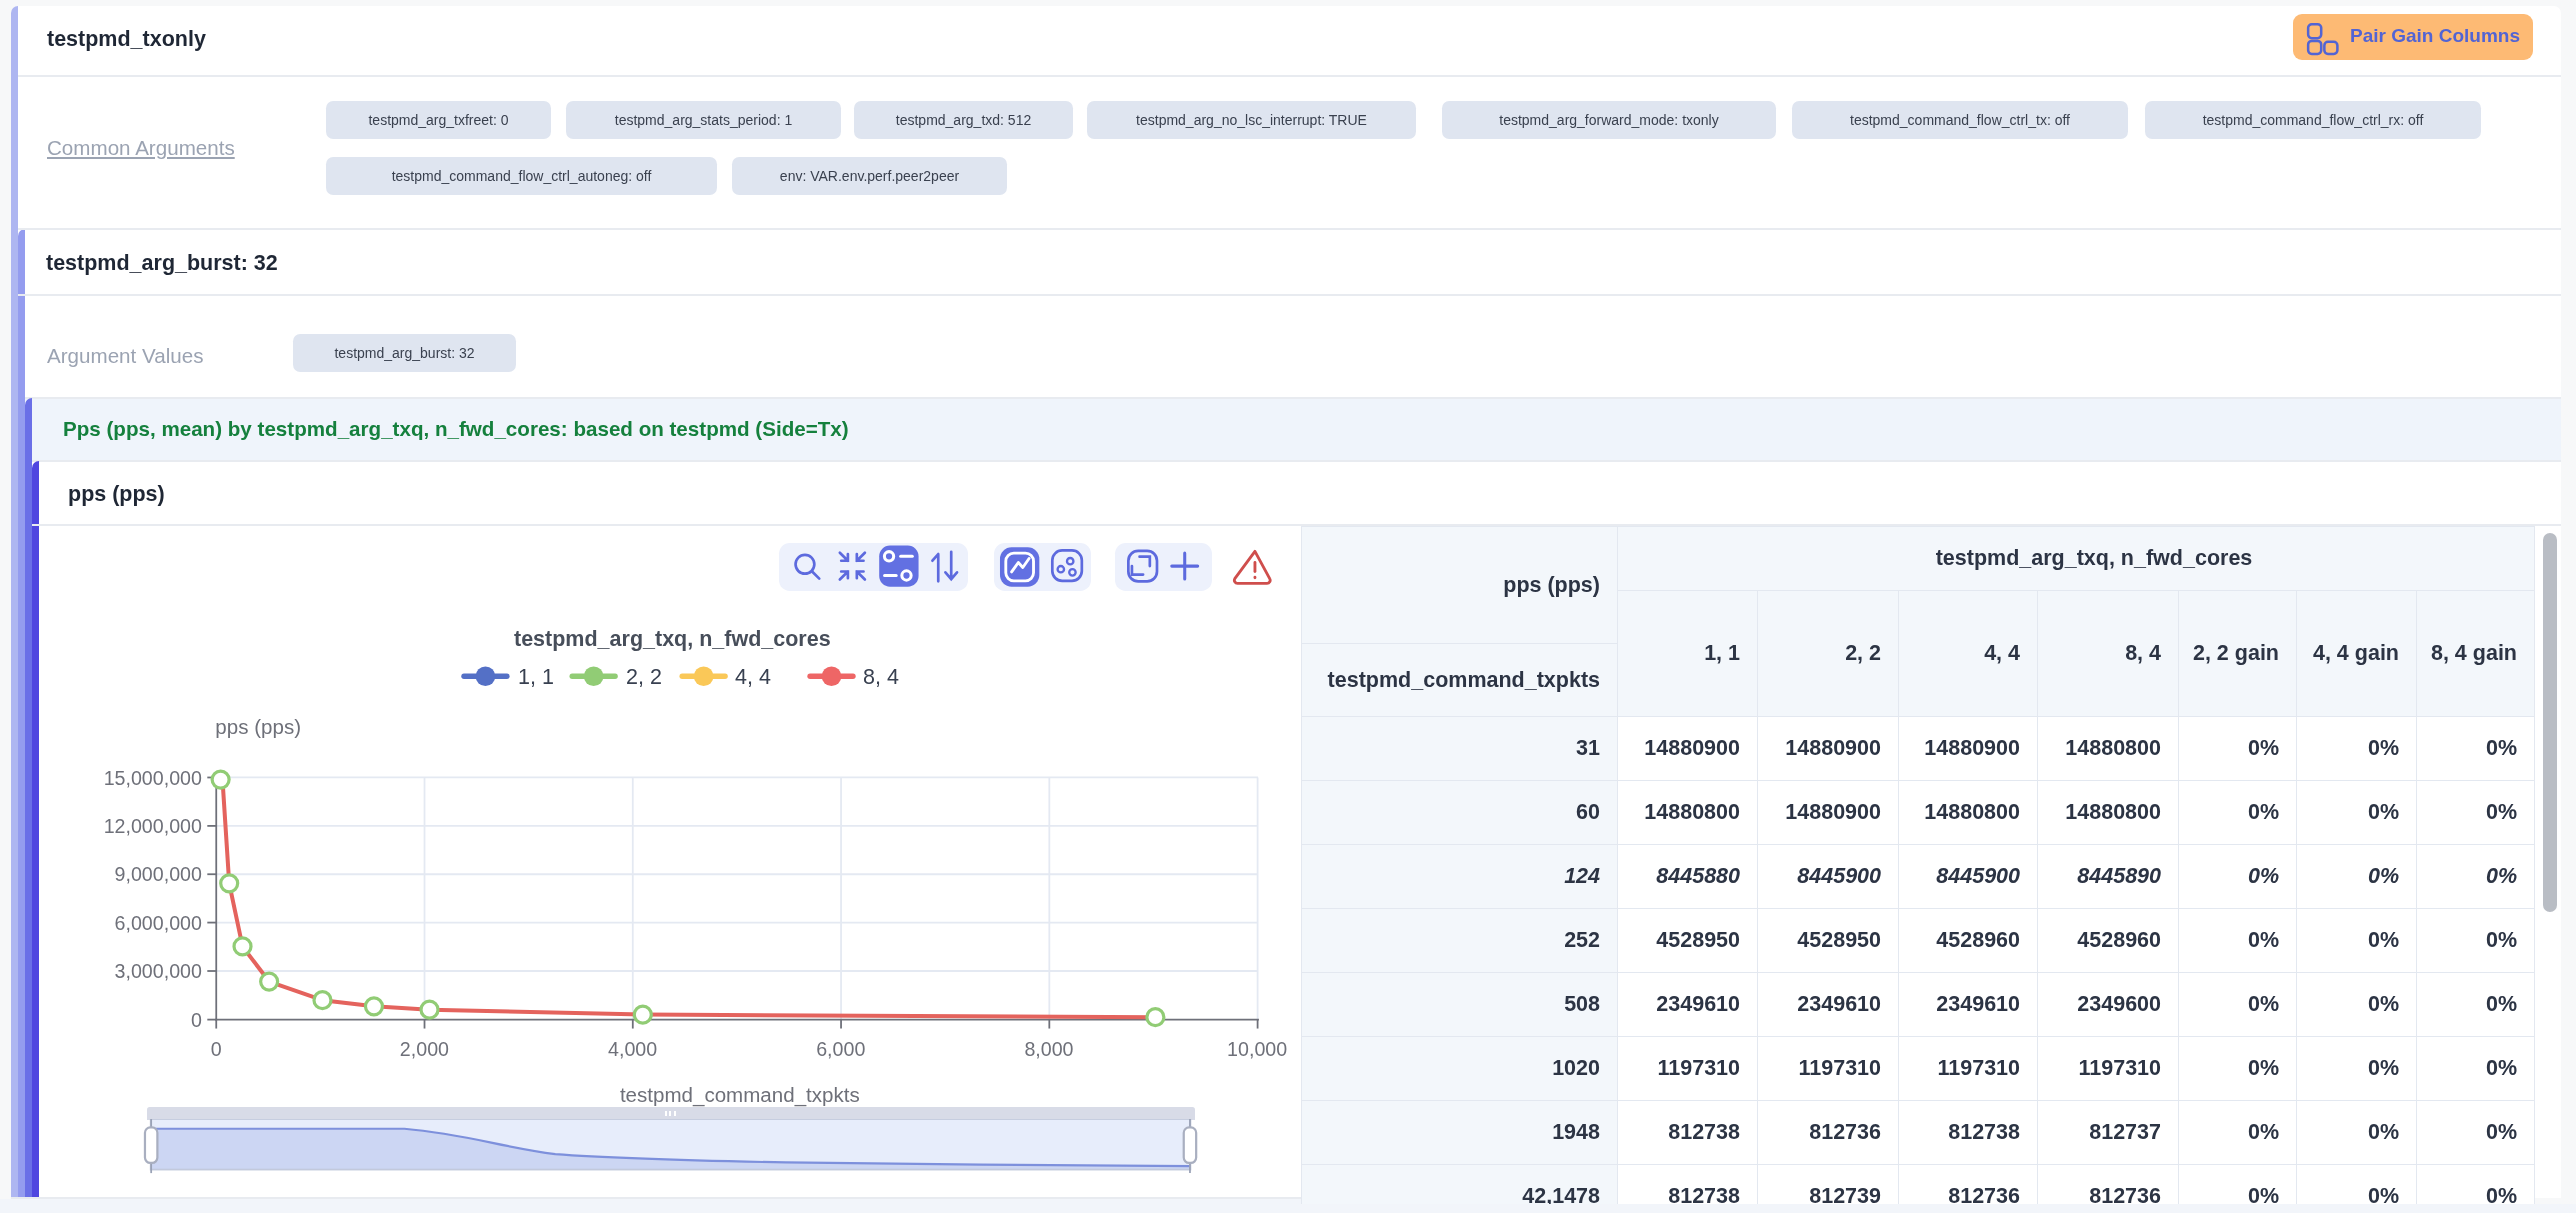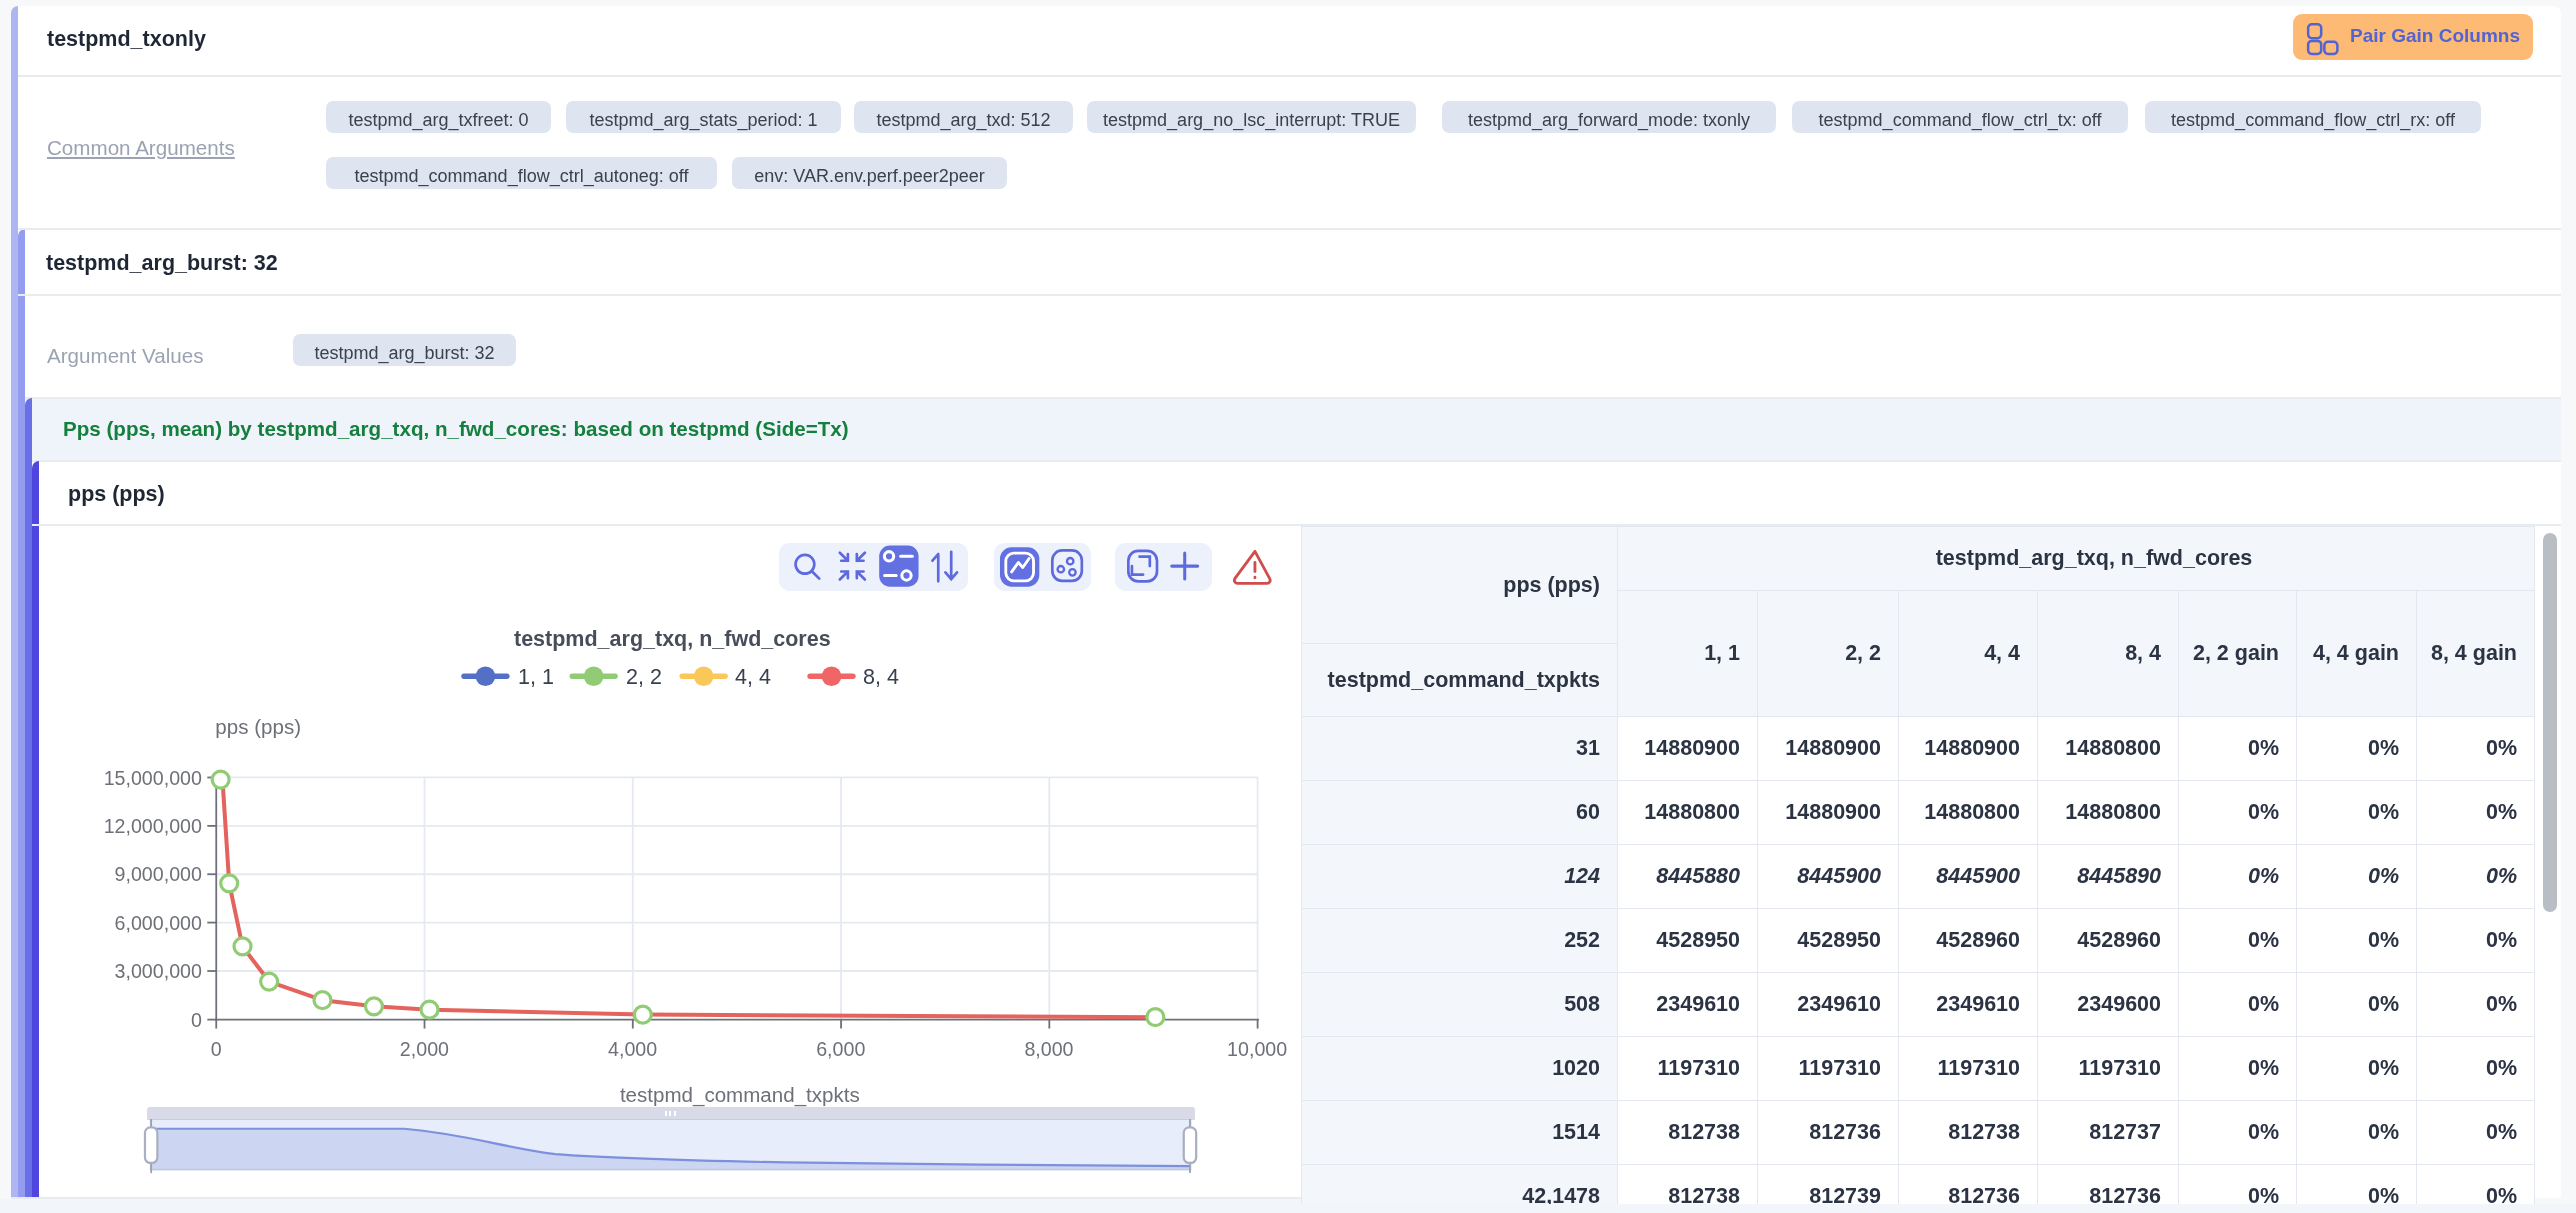--- a/index.html
+++ b/index.html
@@ -10,22 +10,22 @@
   #card0 { left:10.7px; top:6.3px; width:2550px; height:1192px; background:#fff; border-radius:7.2px 7.2px 0 0; }
   .accent { position:absolute; top:0; bottom:0; width:7.2px; border-radius:7.2px 0 0 0; }
   #bar0 { left:10.7px; top:6.3px; height:1192px; background:#aeb6f1; }
   #bar1 { left:18px; top:229px; height:970px; background:#949cef; }
   #bar2 { left:25px; top:398px; height:801px; background:#6a6fe7; }
   #bar3 { left:32px; top:461px; height:737px; background:#4f46e0; }
   .accent { width:7.2px; position:absolute; border-radius:7.2px 0 0 0; }
   .hline { position:absolute; height:1.8px; background:#e8ebf0; }
   .title { position:absolute; font-weight:bold; color:#1f2735; font-size:21.5px; white-space:nowrap; }
   .glabel { position:absolute; color:#9ba3b2; font-size:20.6px; white-space:nowrap; }
-  .badge { position:absolute; height:32px; background:#dfe5f0; border-radius:7.2px; color:#3a414f;
-           font-size:18px; line-height:38px; text-align:center; white-space:nowrap; }
+  .badge { position:absolute; height:38px; background:#dfe5f0; border-radius:7.2px; color:#3a414f;
+           font-size:14px; line-height:38px; text-align:center; white-space:nowrap; }
   #l2band { left:25px; top:398px; width:2536px; height:63px; background:#eff4fb; }
   #btn { left:2293px; top:14.3px; width:240px; height:46px; background:#fdba74; border-radius:9px; }
   #btn span { position:absolute; left:57px; top:10.7px; font-size:19px; font-weight:bold; color:#5264d4; }
   
   
   
   #tablewrap { left:1301px; top:526px; width:1234px; height:678px; overflow:hidden; background:#fff; }
   table { border-collapse:collapse; table-layout:fixed; width:1234px; }
   td, th { border:1.8px solid #e3e8f0; font-size:21.5px; font-weight:bold; color:#2c3444;
            text-align:right; padding:0 17px 0 0; overflow:hidden; }
@@ -314,21 +314,21 @@
           <td class="rowhead">1020</td>
           <td>1197310</td>
           <td>1197310</td>
           <td>1197310</td>
           <td>1197310</td>
           <td>0%</td>
           <td>0%</td>
           <td>0%</td>
         </tr>
       <tr style="height:64px;">
-          <td class="rowhead">1514</td>
+          <td class="rowhead">1948</td>
           <td>812738</td>
           <td>812736</td>
           <td>812738</td>
           <td>812737</td>
           <td>0%</td>
           <td>0%</td>
           <td>0%</td>
         </tr>
       <tr style="height:64px;">
           <td class="rowhead">42,1478</td>

